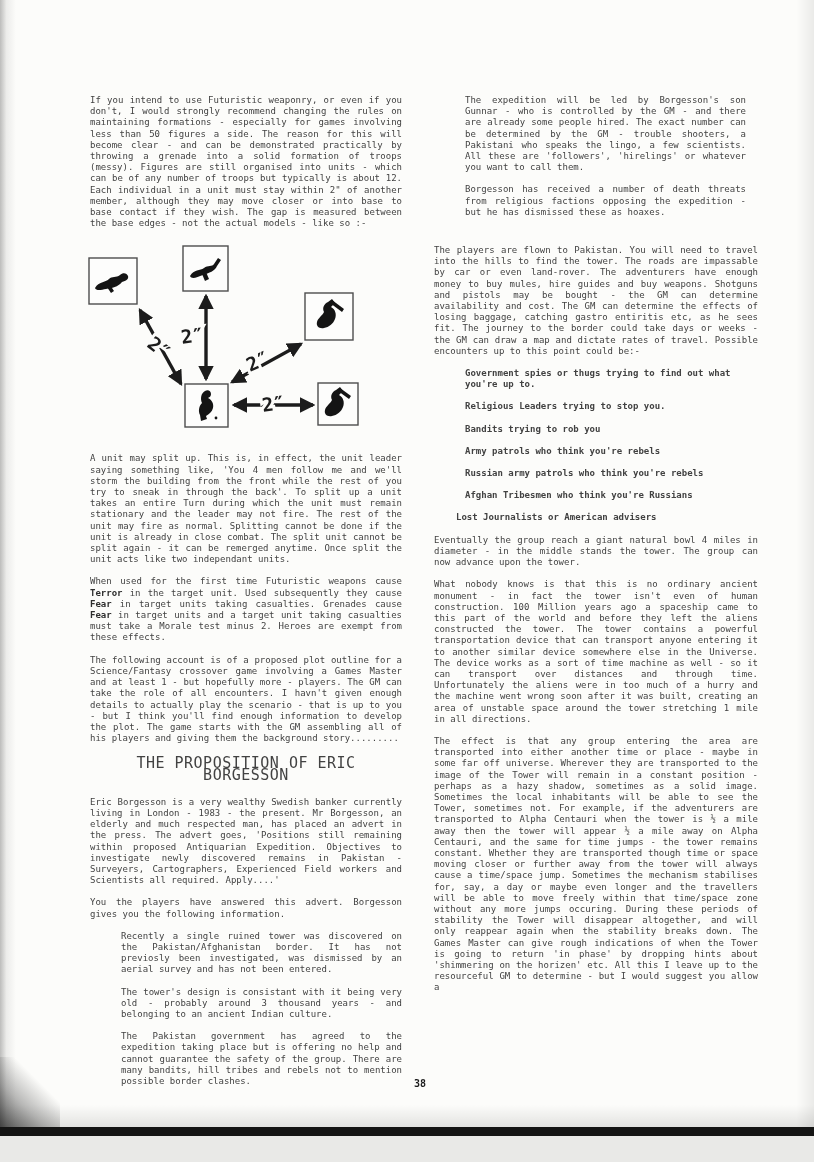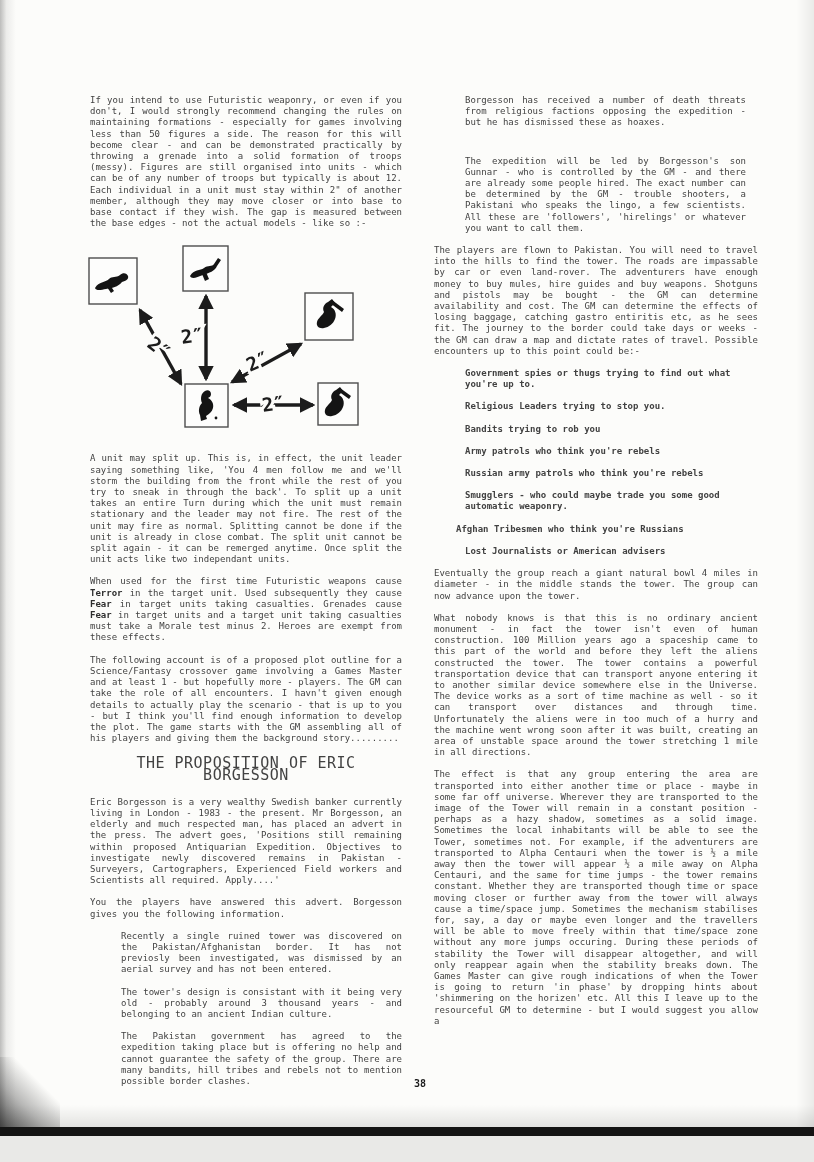--- a/index.html
+++ b/index.html
@@ -120,31 +120,30 @@
     <p>Eric Borgesson is a very wealthy Swedish banker currently living in London - 1983 - the present. Mr Borgesson, an elderly and much respected man, has placed an advert in the press. The advert goes, 'Positions still remaining within proposed Antiquarian Expedition. Objectives to investigate newly discovered remains in Pakistan - Surveyers, Cartographers, Experienced Field workers and Scientists all required. Apply....'</p>
 
     <p>You the players have answered this advert. Borgesson gives you the following information.</p>
 
     <p class="indent">Recently a single ruined tower was discovered on the Pakistan/Afghanistan border. It has not previosly been investigated, was dismissed by an aerial survey and has not been entered.</p>
     <p class="indent">The tower's design is consistant with it being very old - probably around 3 thousand years - and belonging to an ancient Indian culture.</p>
     <p class="indent">The Pakistan government has agreed to the expedition taking place but is offering no help and cannot guarantee the safety of the group. There are many bandits, hill tribes and rebels not to mention possible border clashes.</p>
   </div>
 
   <div class="col col-right">
+    <p class="indent">The expedition will be led by Borgesson's son Gunnar - who is controlled by the GM - and there are already some people hired. The exact number can be determined by the GM - trouble shooters, a Pakistani who speaks the lingo, a few scientists. All these are 'followers', 'hirelings' or whatever you want to call them.</p>
     <p class="indent gap-lg">Borgesson has received a number of death threats from religious factions opposing the expedition - but he has dismissed these as hoaxes.</p>
-    <p class="indent">The expedition will be led by Borgesson's son Gunnar - who is controlled by the GM - and there are already some people hired. The exact number can be determined by the GM - trouble shooters, a Pakistani who speaks the lingo, a few scientists. All these are 'followers', 'hirelings' or whatever you want to call them.</p>
     <p>The players are flown to Pakistan. You will need to travel into the hills to find the tower. The roads are impassable by car or even land-rover. The adventurers have enough money to buy mules, hire guides and buy weapons. Shotguns and pistols may be bought - the GM can determine availability and cost.  The GM can determine the effects of losing baggage, catching gastro entiritis etc, as he sees fit. The journey to the border could take days or weeks - the GM can draw a map and dictate rates of travel. Possible encounters up to this point could be:-</p>
 
     <ul class="encounters">
       <li>Government spies or thugs trying to find out what you're up to.</li>
       <li>Religious Leaders trying to stop you.</li>
       <li>Bandits trying to rob you</li>
       <li>Army patrols who think you're rebels</li>
       <li>Russian army patrols who think you're rebels</li>
-      <li>Smugglers - who could maybe trade you some good automatic weaponry.</li>
       <li>Afghan Tribesmen who think you're Russians</li>
       <li>Lost Journalists or American advisers</li>
     </ul>
 
     <p>Eventually the group reach a giant natural bowl 4 miles in diameter - in the middle stands the tower. The group can now advance upon the tower.</p>
     <p>What nobody knows is that this is no ordinary ancient monument - in fact the tower isn't even of human construction.  100 Million years ago a spaceship came to this part of the world and before they left the aliens constructed the tower.  The tower contains a powerful transportation device that can transport anyone entering it to another similar device somewhere else in the Universe. The device works as a sort of time machine as well - so it can transport over distances and through time. Unfortunately the aliens were in too much of a hurry and the machine went wrong soon after it was built, creating an area of unstable space around the tower stretching 1 mile in all directions.</p>
     <p>The effect is that any group entering the area are transported into either another time or place - maybe in some far off universe. Wherever they are transported to the image of the Tower will remain in a constant position - perhaps as a hazy shadow, sometimes as a solid image. Sometimes the local inhabitants will be able to see the Tower, sometimes not. For example, if the adventurers are transported to Alpha Centauri when the tower is ½ a mile away then the tower will appear ½ a mile away on Alpha Centauri, and the same for time jumps - the tower remains constant.  Whether they are transported though time or space moving closer or further away from the tower will always cause a time/space jump.  Sometimes the mechanism stabilises for, say, a day or maybe even longer and the travellers will be able to move freely within that time/space zone without any more jumps occuring. During these periods of stability the Tower will disappear altogether, and will only reappear again when the stability breaks down. The Games Master can give rough indications of when the Tower is going to return 'in phase' by dropping hints about 'shimmering on the horizen' etc. All this I leave up to the resourceful GM to determine - but I would suggest you allow a</p>
   </div>
 
   <div class="page-number">38</div>

